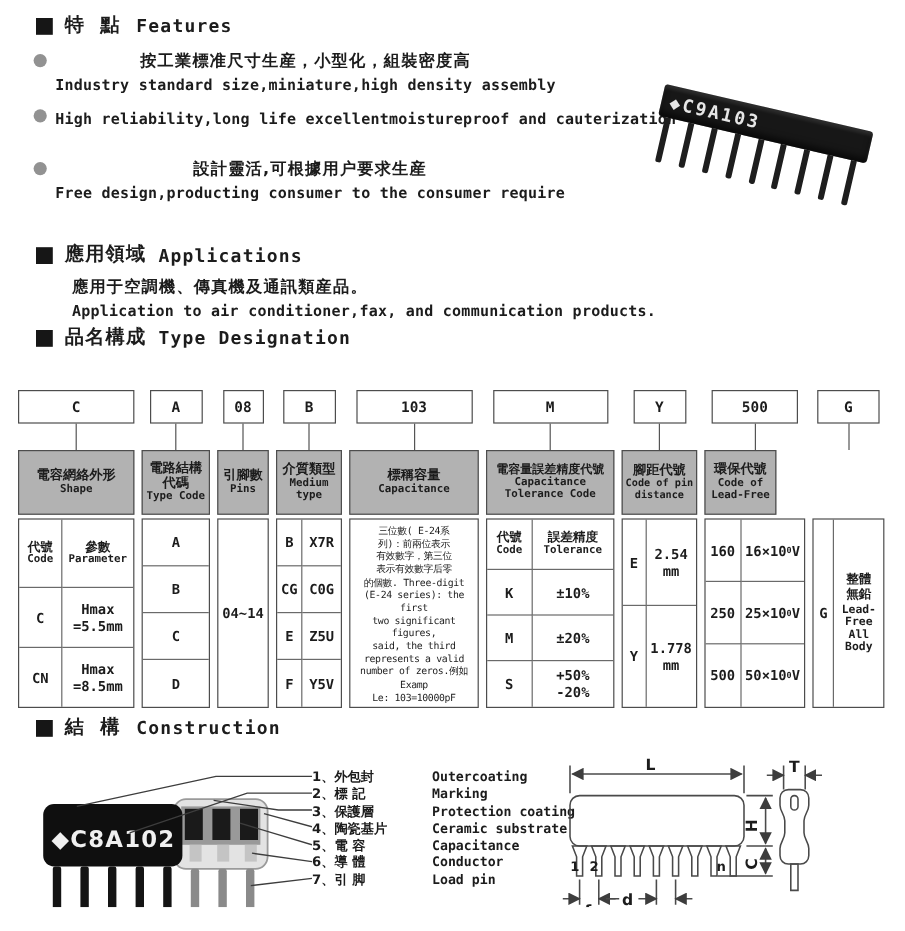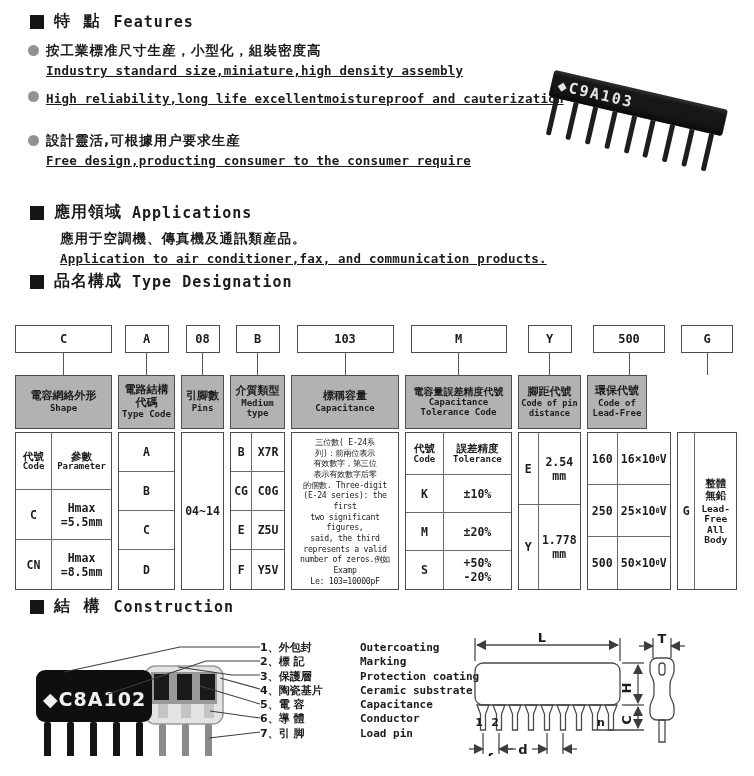--- a/index.html
+++ b/index.html
@@ -7,22 +7,22 @@
         color:#1c1c1c;font-family:"DejaVu Sans Mono",monospace;}
   .abs{position:absolute;}
   
   .sec-title{position:absolute;display:flex;align-items:center;gap:10px;}
   .sq{width:14px;height:14px;background:#161616;flex:none;}
   .t-zh{font:bold 16px "DejaVu Sans",sans-serif;letter-spacing:4px;white-space:pre;}
   .t-en{font:bold 15px "DejaVu Sans Mono",monospace;letter-spacing:1px;}
   
   .feat{position:absolute;display:flex;}
   .dot{width:11px;height:11px;border-radius:50%;background:#929292;margin:3px 7px 0 0;flex:none;}
-  .zh-line{font:bold 13.5px "DejaVu Sans",sans-serif;letter-spacing:1px;}
-  .en-line{font:bold 12.5px "DejaVu Sans Mono",monospace;margin-top:3px;letter-spacing:0.2px;text-decoration:underline;}
+  .zh-line{font:bold 13.5px "DejaVu Sans",sans-serif;letter-spacing:1px;text-align:center;}
+  .en-line{font:bold 12.5px "DejaVu Sans Mono",monospace;margin-top:3px;letter-spacing:0.2px;}
   
   .chipwrap{position:absolute;left:552px;top:76px;width:200px;height:110px;}
   .chip-inner{transform:rotate(13deg);transform-origin:28px 8px;}
   .chip-body{width:178px;height:27px;background:#171717;border-radius:3px;color:#e6e6e6;
              display:flex;align-items:center;font:bold 15px "DejaVu Sans Mono",monospace;
              letter-spacing:2px;padding-left:7px;box-sizing:border-box;
              box-shadow:inset 0 3px 3px rgba(255,255,255,.10), inset 0 -4px 5px rgba(0,0,0,.6);}
   .chip-pins{display:flex;justify-content:space-between;width:164px;margin-left:6px;height:38px;}
   .chip-pin{width:5px;height:100%;background:#1e1e1e;border-radius:0 0 2px 2px;}
   

